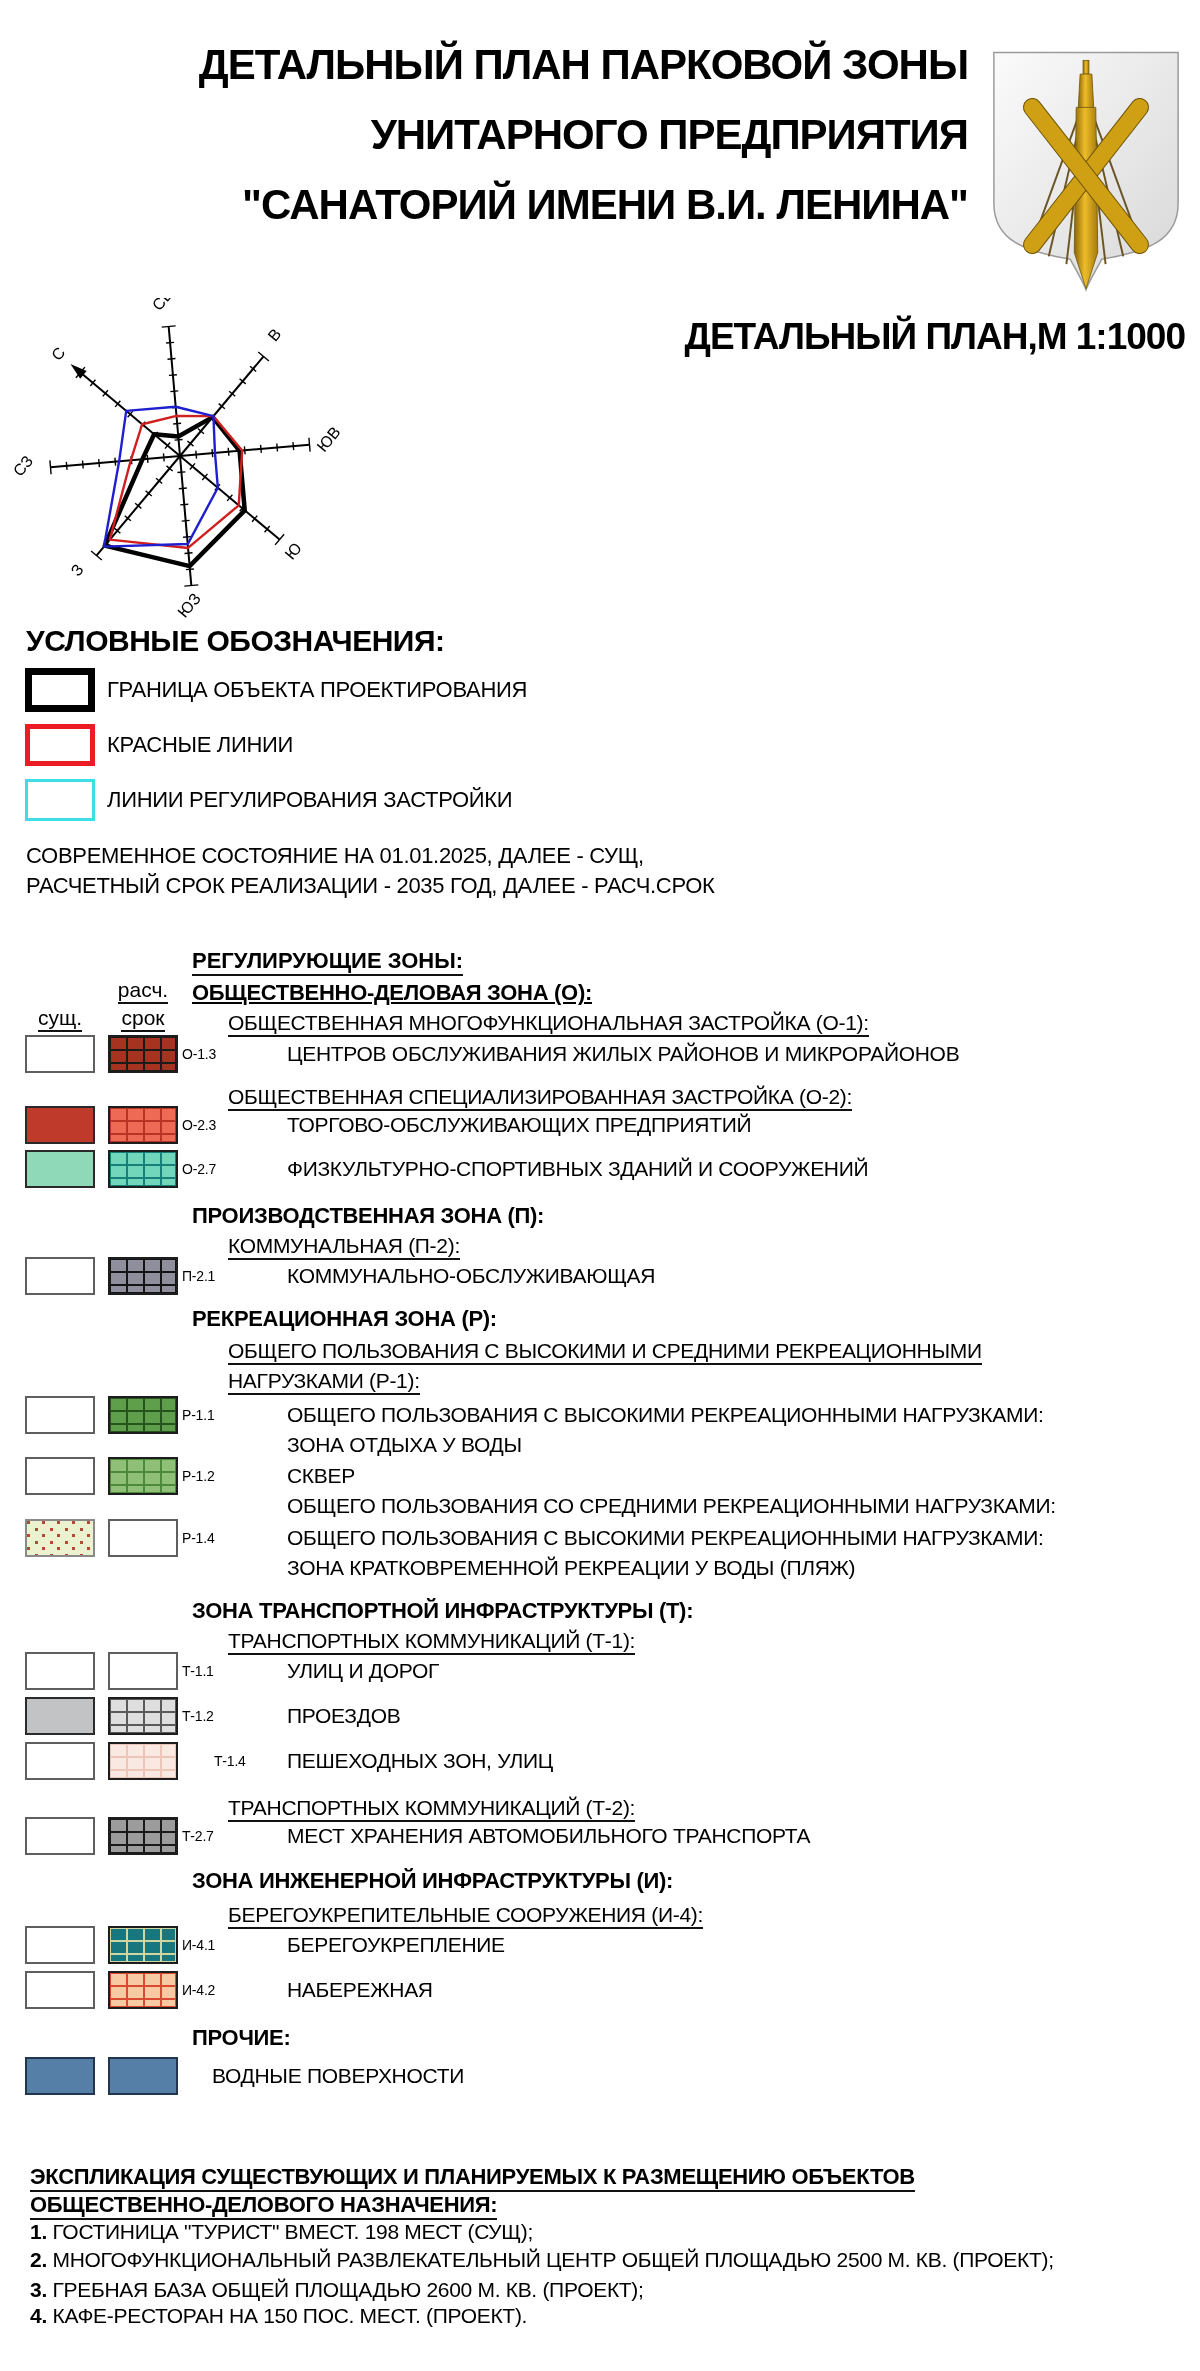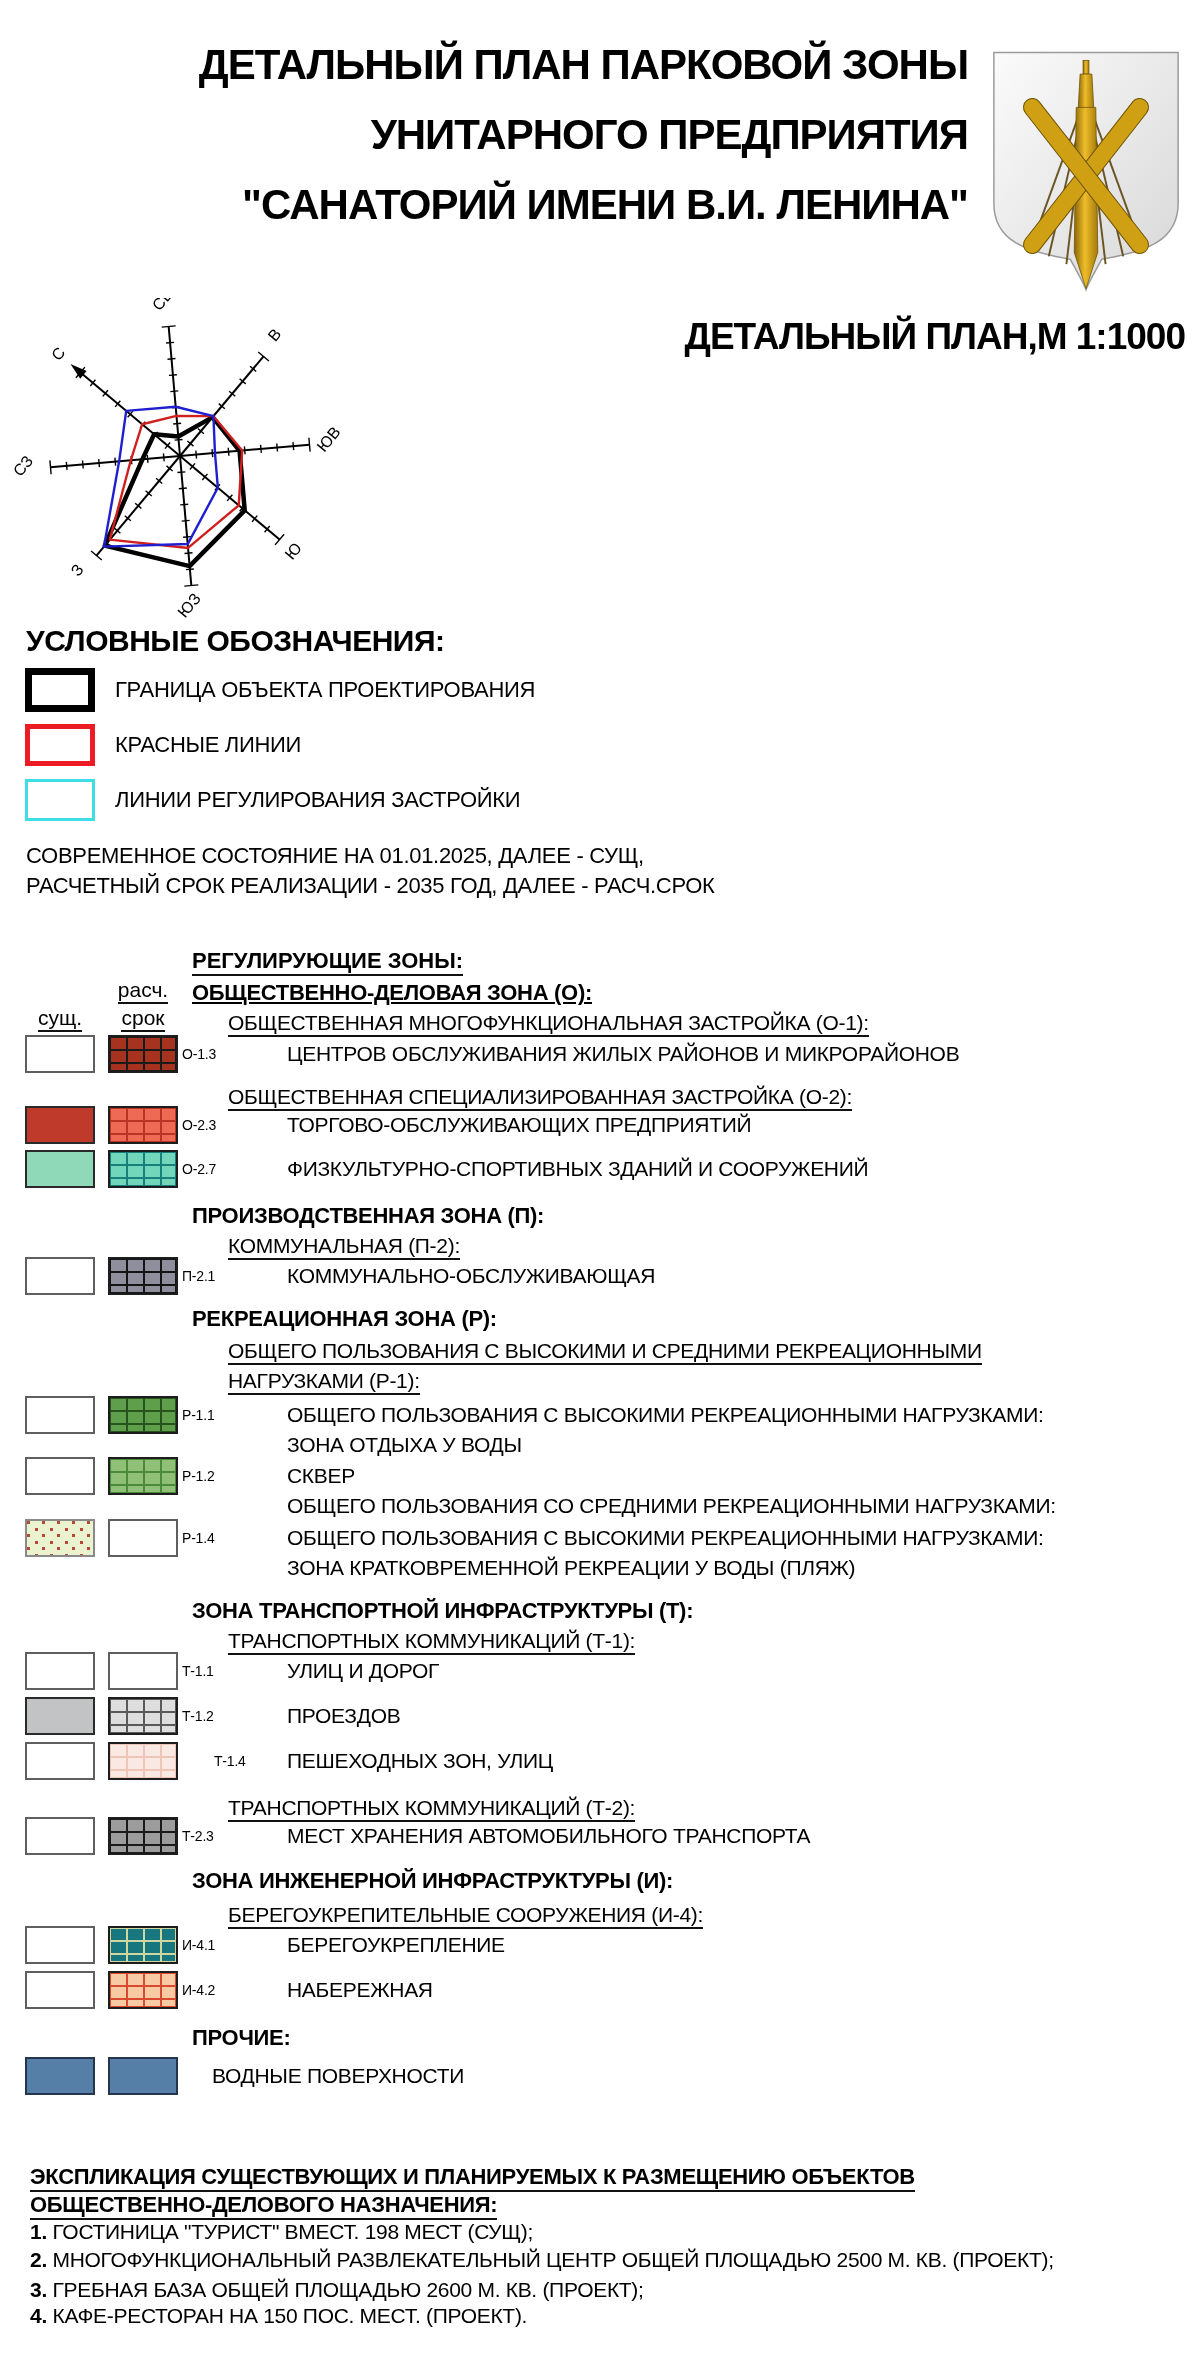--- a/index.html
+++ b/index.html
@@ -5,21 +5,21 @@
   html,body{margin:0;padding:0;background:#fff;}
   #canvas{position:relative;width:1200px;height:2371px;background:#ffffff;overflow:hidden;
           font-family:"Liberation Sans","DejaVu Sans",sans-serif;color:#000;}
   .abs{position:absolute;}
   #title-block{top:30px;right:232px;text-align:right;font-size:42px;font-weight:bold;
                line-height:70px;letter-spacing:-1px;white-space:nowrap;}
   #scale-label{top:316px;right:15px;font-size:37px;font-weight:bold;letter-spacing:-1px;white-space:nowrap;}
   #legend-heading{top:624px;left:26px;font-size:30px;font-weight:bold;letter-spacing:-0.5px;}
   .outline-row{position:absolute;left:25px;display:flex;align-items:center;}
   .outline-box{display:inline-block;width:70px;box-sizing:border-box;border-style:solid;background:#fff;flex:0 0 auto;}
-  .outline-label{margin-left:20px;font-size:22px;letter-spacing:-0.3px;white-space:nowrap;}
+  .outline-label{margin-left:12px;font-size:22px;letter-spacing:-0.3px;white-space:nowrap;}
   .note{left:26px;font-size:22px;letter-spacing:-0.3px;white-space:nowrap;}
   #zoning-heading{top:916px;left:12px;font-size:22px;font-weight:bold;letter-spacing:-0.3px;white-space:nowrap;}
   #reg-zones{top:948px;left:192px;font-size:22px;font-weight:bold;}
   .u{border-bottom:2px solid #111;padding-bottom:1px;}
   .colhead{position:absolute;width:70px;text-align:center;font-size:21px;}
   .zone-h{position:absolute;left:192px;font-size:22px;font-weight:bold;letter-spacing:-0.3px;white-space:nowrap;}
   .sub-h{position:absolute;left:228px;font-size:21px;letter-spacing:-0.3px;white-space:nowrap;line-height:30px;}
   .sw{position:absolute;width:70px;height:38px;box-sizing:border-box;}
   .sw-empty{background:#fff;border:2px solid #5f5f5f;}
   .sw-solid{border:2px solid #2a2a2a;}
@@ -273,21 +273,21 @@
       <span class="sw sw-grid" style="left: 108px; top: 1742px; background-color: rgb(249, 233, 226); background-image: repeating-linear-gradient(90deg, rgb(238, 198, 183) 0px, rgb(238, 198, 183) 2px, transparent 2px, transparent 17px), repeating-linear-gradient(rgb(238, 198, 183) 0px, rgb(238, 198, 183) 2px, transparent 2px, transparent 13px); background-position: -1px -1px;"></span>
       <div class="item-code" style="top: 1746px; margin-left: 32px;">Т-1.4</div>
       <div class="item-label" style="top: 1746px; left: 287px;">
         <div>ПЕШЕХОДНЫХ ЗОН, УЛИЦ</div>
       </div>
       <div class="sub-h" style="top: 1793px;">
         <div><span class="u">ТРАНСПОРТНЫХ КОММУНИКАЦИЙ (Т-2):</span></div>
       </div>
       <span class="sw sw-empty" style="left: 25px; top: 1817px;"></span>
       <span class="sw sw-grid" style="left: 108px; top: 1817px; background-color: rgb(156, 156, 156); background-image: repeating-linear-gradient(90deg, rgb(26, 26, 26) 0px, rgb(26, 26, 26) 2px, transparent 2px, transparent 17px), repeating-linear-gradient(rgb(26, 26, 26) 0px, rgb(26, 26, 26) 2px, transparent 2px, transparent 13px); background-position: -1px -1px;"></span>
-      <div class="item-code" style="top: 1821px;">Т-2.3</div>
+      <div class="item-code" style="top: 1821px;">Т-2.7</div>
       <div class="item-label" style="top: 1821px; left: 287px;">
         <div>МЕСТ ХРАНЕНИЯ АВТОМОБИЛЬНОГО ТРАНСПОРТА</div>
       </div>
       <div class="zone-h" style="top: 1868px;">ЗОНА ИНЖЕНЕРНОЙ ИНФРАСТРУКТУРЫ (И):</div>
       <div class="sub-h" style="top: 1900px;">
         <div><span class="u">БЕРЕГОУКРЕПИТЕЛЬНЫЕ СООРУЖЕНИЯ (И-4):</span></div>
       </div>
       <span class="sw sw-empty" style="left: 25px; top: 1926px;"></span>
       <span class="sw sw-grid" style="left: 108px; top: 1926px; background-color: rgb(23, 118, 126); background-image: repeating-linear-gradient(90deg, rgb(207, 214, 160) 0px, rgb(207, 214, 160) 2px, transparent 2px, transparent 17px), repeating-linear-gradient(rgb(207, 214, 160) 0px, rgb(207, 214, 160) 2px, transparent 2px, transparent 13px); background-position: -1px -1px;"></span>
       <div class="item-code" style="top: 1930px;">И-4.1</div>

